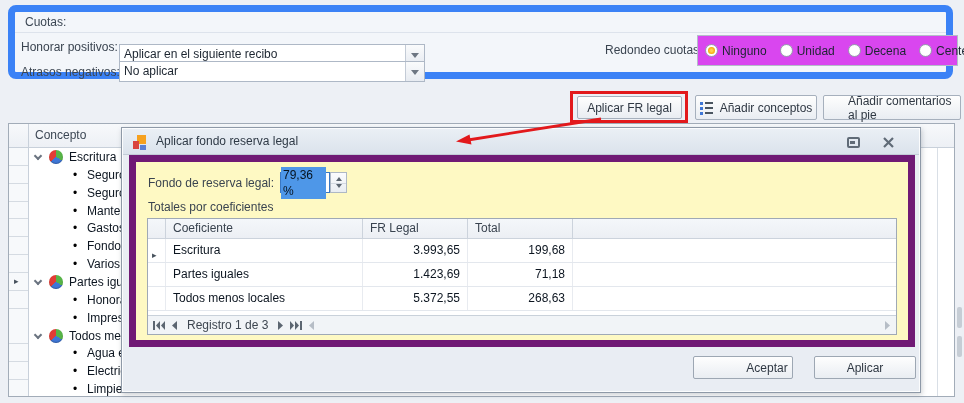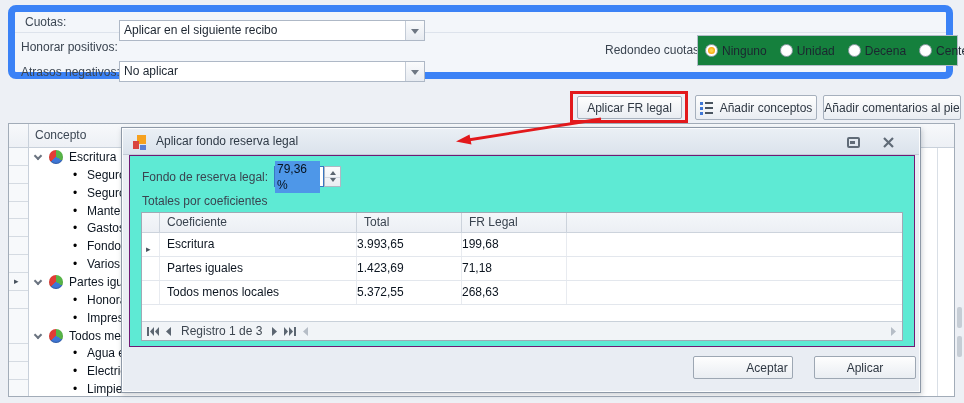--- a/index.html
+++ b/index.html
@@ -12,21 +12,21 @@
               background:#f3f6fa; border:7px solid #3b82f6; border-radius:8px; }
   .groupbox .gb-title { position:absolute; left:10px; top:2px; height:17px; line-height:17px; color:#3c4754; }
   .groupbox .gb-sep { position:absolute; left:0; top:20px; width:100%; height:1px; background:#dde3ec; }
   .fldlabel { position:absolute; height:21px; line-height:21px; color:#3a4450; }
   .combo { position:absolute; width:306px; height:21px; background:#fff; border:1px solid #aeb8c6; }
   .combo .val { position:absolute; left:4px; top:0; right:20px; line-height:19px; color:#1c2530; white-space:nowrap; overflow:hidden; }
   .combo .cbtn { position:absolute; right:0; top:0; bottom:0; width:19px;
                  background:linear-gradient(#fafbfc,#e7ebf1); border-left:1px solid #c3cbd6; }
   .tri-down { position:absolute; left:50%; top:50%; margin:-2px 0 0 -4px; width:0; height:0;
               border:4px solid transparent; border-top:5px solid #6d7682; border-bottom:none; }
-  .radiopanel { position:absolute; left:682px; top:23px; width:261px; height:31px; background:#15803d;
+  .radiopanel { position:absolute; left:682px; top:23px; width:261px; height:31px; background:#d946ef;
                 border:1px solid #b3bdc9; display:flex; align-items:center; padding:0 7px; gap:13px; }
   .radio { display:flex; align-items:center; gap:4px; white-space:nowrap; color:#1c2530; }
   .rb { width:13px; height:13px; border-radius:50%; background:radial-gradient(#ffffff 55%, #e7ebef);
         border:1px solid #98a2ae; position:relative; }
   .rb.sel::after { content:""; position:absolute; left:2px; top:2px; width:7px; height:7px; border-radius:50%;
                    background:radial-gradient(#ffd34d 20%, #f7a200 75%); }
 
   
   .btn { position:absolute; display:flex; align-items:center; justify-content:center; gap:7px;
          background:linear-gradient(#fefefe,#e9edf2); border:1px solid #a6b0bd; border-radius:2px;
@@ -71,21 +71,21 @@
   .dlg-ico i { position:absolute; }
   .dlg-ico .o { left:4px; top:1px; width:9px; height:9px; background:#f6a11f; }
   .dlg-ico .r { left:0; top:7px; width:6px; height:8px; background:#d9453e; }
   .dlg-ico .b { left:7px; top:11px; width:6px; height:5px; background:#5b7fd4; }
   .dlg-title .txt { position:absolute; left:33px; top:0; line-height:25px; color:#2f3a46; }
   .tb-box { position:absolute; right:59px; top:8px; width:13px; height:11px; border:2px solid #606b77; border-radius:2px; }
   .tb-box::after { content:""; position:absolute; left:1px; top:2px; width:5px; height:3px; background:#606b77; }
   .tb-close { position:absolute; right:24px; top:7px; width:13px; height:13px; }
 
   .dlg-panel { position:absolute; left:7px; top:27px; width:786px; height:192px;
-               background:#5eead4; border:1px solid #701a75; }
+               background:#fef9c3; border:7px solid #701a75; }
   .dlg-fieldlabel { position:absolute; left:12px; top:11px; height:21px; line-height:21px; color:#3a4450; }
   .spinedit { position:absolute; left:144px; top:10px; width:50px; height:21px; background:#fff;
               border:1px solid #3a77c2; display:flex; align-items:center; justify-content:flex-end; padding-right:3px; }
   .spinedit .selval { background:#4e97e8; color:#06131f; padding:0 2px; line-height:16px; }
   .spinbtns { position:absolute; left:194px; top:10px; width:17px; height:21px; border:1px solid #aeb8c4;
               background:linear-gradient(#fbfcfd,#e9edf2); }
   .spinbtns .up, .spinbtns .dn { position:absolute; left:50%; width:0; height:0; margin-left:-3px;
               border-left:3px solid transparent; border-right:3px solid transparent; }
   .spinbtns .up { top:4px; border-bottom:4px solid #5c6671; }
   .spinbtns .dn { bottom:4px; border-top:4px solid #5c6671; }
@@ -94,21 +94,21 @@
 
   .dgrid { position:absolute; left:11px; top:56px; right:11px; bottom:5px; background:#fff; border:1px solid #9fa9b5; }
   .dg-header { position:absolute; left:0; right:0; top:0; height:20px; display:flex;
                background:linear-gradient(#f4f7fa,#eceff4); border-bottom:1px solid #ccd3dc; color:#39434f; }
   .dg-header .hc { line-height:19px; padding-left:7px; border-right:1px solid #ccd3dc; }
   .dg-gut { width:18px; flex:0 0 18px; border-right:1px solid #ccd3dc; position:relative; }
   .dg-c1 { flex:0 0 197px; } .dg-c2 { flex:0 0 105px; } .dg-c3 { flex:0 0 105px; } .dg-cx { flex:1; border-right:none !important; }
   .dg-row { position:absolute; left:0; right:0; height:24px; display:flex; border-bottom:1px solid #e3e7ed; color:#0c1520; }
   .dg-row .c { line-height:23px; border-right:1px solid #e8ebf0; }
   .dg-row .name { padding-left:7px; }
-  .dg-row .num { padding-right:7px; }
+  .dg-row .num { text-align:right; padding-right:7px; }
   .dg-ind { position:absolute; left:4px; top:5px; font-size:9px; color:#45505b; }
 
   .dg-nav { position:absolute; left:0; right:0; bottom:0; height:19px; background:#f1f4f7;
             border-top:1px solid #c9d1da; display:flex; align-items:center; padding:0 5px; gap:6px; color:#3d4650; }
   .dg-nav svg { display:block; }
   .dg-nav .navtext { margin:17px 4px; }
   .dg-nav .spacer { flex:1; }
 
   .dlgbtn { position:absolute; top:228px; height:23px; display:flex; align-items:center; justify-content:center;
             background:linear-gradient(#fefefe,#e9edf2); border:1px solid #9da7b3; border-radius:2px; color:#2f3843; }
@@ -120,21 +120,21 @@
 </head>
 <body>
 
 <div id="screen">
 
   <div class="groupbox">
     <div class="gb-title">Cuotas:</div>
     <div class="gb-sep"></div>
 
     <div class="fldlabel" style="left:6px; top:25px;">Honorar positivos:</div>
-    <div class="combo" style="left:104px; top:8px;">
+    <div class="combo" style="left:104px; top:32px;">
       <div class="val">Aplicar en el siguiente recibo</div>
       <div class="cbtn">
           <i class="tri-down"></i>
         </div>
     </div>
 
     <div class="fldlabel" style="left:6px; top:50px;">Atrasos negativos:</div>
     <div class="combo" style="left:104px; top:49px;">
       <div class="val">No aplicar</div>
       <div class="cbtn">
@@ -170,21 +170,21 @@
     <span class="list-icon">
       <i style="top:0"></i>
         <i style="top:5px"></i>
         <i style="top:10px"></i>
       <b style="top:0"></b>
         <b style="top:5px"></b>
         <b style="top:10px"></b>
     </span>
     <span>Añadir conceptos</span>
   </div>
-  <div class="btn" style="left:823px; top:95px; width:138px; height:25px;">
+  <div class="btn" style="left:823px; top:95px; width:138px; height:25px;padding-left:24px;">
     <span>Añadir comentarios al pie</span>
   </div>
 
   <div class="maingrid">
     <div class="mg-header">
       <div class="mg-gutterhead"></div>
       <div class="hcell">Concepto</div>
     </div>
     <div class="mg-gutter"></div>
     <div class="rowind" style="top:152px;">▸</div>
@@ -280,22 +280,22 @@
         <span class="mid"></span>
         <i class="dn"></i>
       </div>
 
       <div class="dlg-grouplabel">Totales por coeficientes</div>
 
       <div class="dgrid">
         <div class="dg-header">
           <div class="hc dg-gut"></div>
           <div class="hc dg-c1">Coeficiente</div>
+          <div class="hc dg-c3">FR Legal</div>
           <div class="hc dg-c2">Total</div>
-          <div class="hc dg-c3">FR Legal</div>
           <div class="hc dg-cx"></div>
         </div>
 
         <div class="dg-row" style="top:20px;">
           <div class="c dg-gut">
               <span class="dg-ind">▸</span>
             </div>
           <div class="c dg-c1 name">Escritura</div>
           <div class="c dg-c2 num">3.993,65</div>
           <div class="c dg-c3 num">199,68</div>

